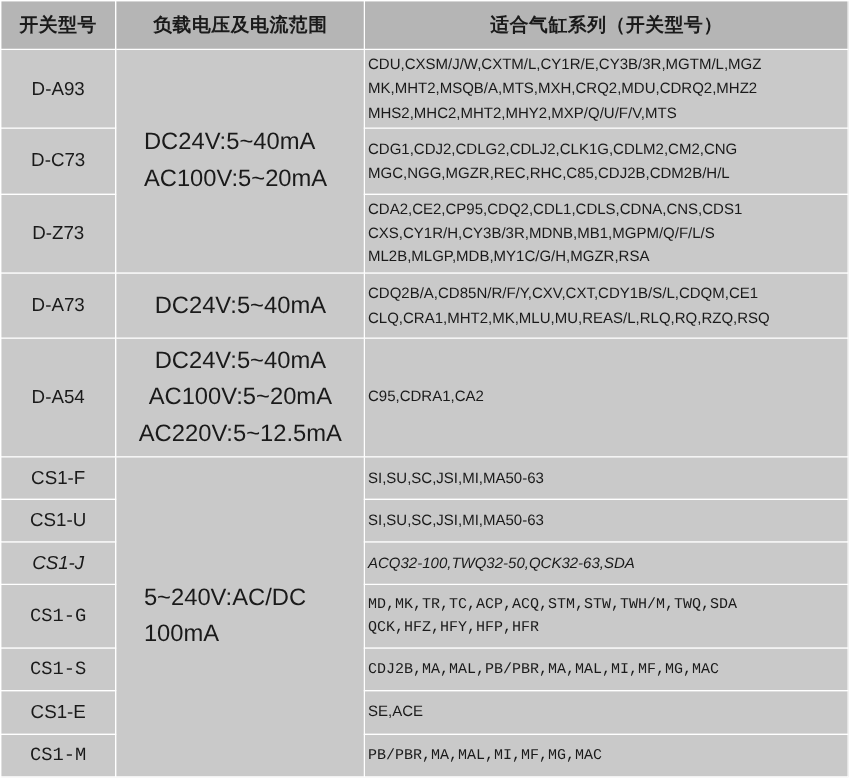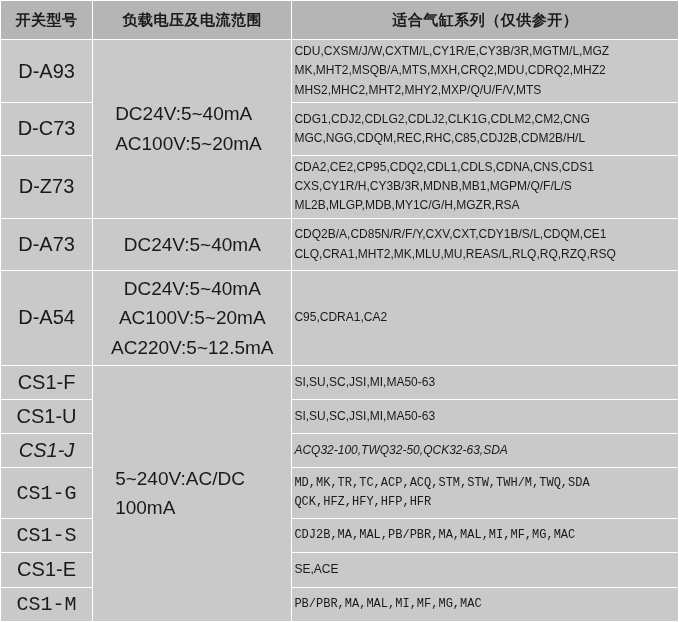--- a/index.html
+++ b/index.html
@@ -37,21 +37,21 @@
     color: #1a1a1a;
     font-size: 15px;
     font-weight: bold;
     text-align: center;
     height: 34px;
     letter-spacing: 0.5px;
   }
   .cell-model {
     background: #c9c9c9;
     color: #1a1a1a;
-    font-size: 20px;
+    font-size: 15px;
     text-align: center;
     font-weight: normal;
   }
   .cell-volt {
     background: #c9c9c9;
     color: #1a1a1a;
     font-size: 19px;
     text-align: center;
     line-height: 1.55;
     padding: 4px 6px;
@@ -78,21 +78,21 @@
   <table class="spec">
     <colgroup>
       <col class="col-model">
       <col class="col-volt">
       <col class="col-series">
     </colgroup>
     <thead>
       <tr>
         <th class="hdr">开关型号</th>
         <th class="hdr">负载电压及电流范围</th>
-        <th class="hdr">适合气缸系列（仅供参开）</th>
+        <th class="hdr">适合气缸系列（开关型号）</th>
       </tr>
     </thead>
     <tbody>
 
       <tr style="height:52px;">
         <td class="cell-model">D-A93</td>
         <td class="cell-volt vol-left" rowspan="3">
           <span class="vline">DC24V:5~40mA</span>
           <span class="vline">AC100V:5~20mA</span>
         </td>
@@ -100,21 +100,21 @@
           <span class="sline">CDU,CXSM/J/W,CXTM/L,CY1R/E,CY3B/3R,MGTM/L,MGZ</span>
           <span class="sline">MK,MHT2,MSQB/A,MTS,MXH,CRQ2,MDU,CDRQ2,MHZ2</span>
           <span class="sline">MHS2,MHC2,MHT2,MHY2,MXP/Q/U/F/V,MTS</span>
         </td>
       </tr>
 
       <tr style="height:52px;">
         <td class="cell-model">D-C73</td>
         <td class="cell-series">
           <span class="sline">CDG1,CDJ2,CDLG2,CDLJ2,CLK1G,CDLM2,CM2,CNG</span>
-          <span class="sline">MGC,NGG,CDQM,REC,RHC,C85,CDJ2B,CDM2B/H/L</span>
+          <span class="sline">MGC,NGG,MGZR,REC,RHC,C85,CDJ2B,CDM2B/H/L</span>
         </td>
       </tr>
 
       <tr style="height:61px;">
         <td class="cell-model">D-Z73</td>
         <td class="cell-series">
           <span class="sline">CDA2,CE2,CP95,CDQ2,CDL1,CDLS,CDNA,CNS,CDS1</span>
           <span class="sline">CXS,CY1R/H,CY3B/3R,MDNB,MB1,MGPM/Q/F/L/S</span>
           <span class="sline">ML2B,MLGP,MDB,MY1C/G/H,MGZR,RSA</span>
         </td>

